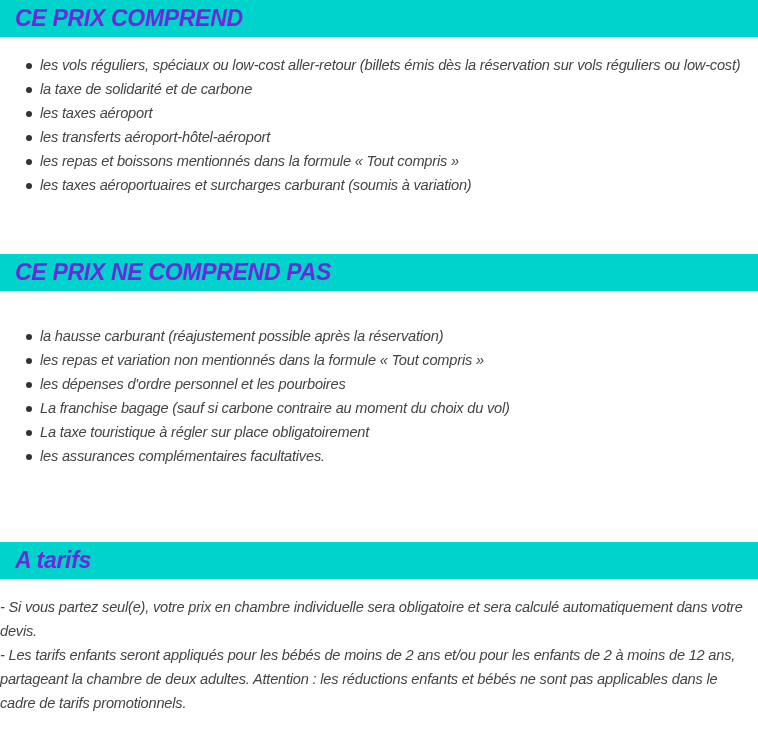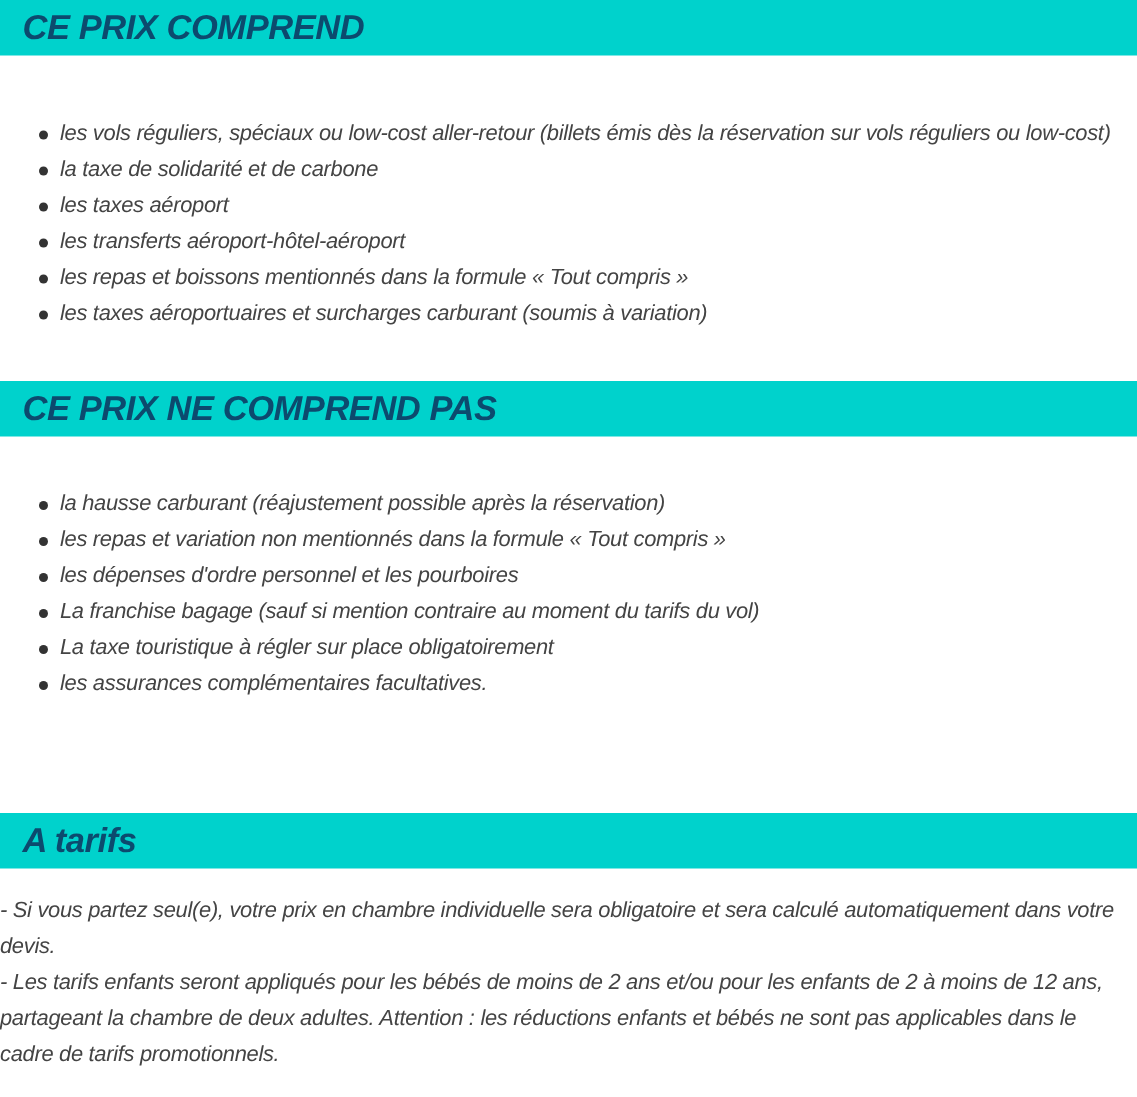--- a/index.html
+++ b/index.html
@@ -1,52 +1,52 @@
 <!DOCTYPE html>
 <html><head>
 <meta charset="utf-8">
 <style>
   html, body { margin:0; padding:0; background:#ffffff; }
   body { width:758px; height:731px; overflow:hidden; position:relative;
          font-family:"Liberation Sans", "DejaVu Sans", sans-serif; color:#444444; }
   .band { position:absolute; left:0; width:758px; height:37px; background:#00d2cc; }
-  .band h2 { margin:0; padding:0 0 0 15px; font-style:italic; font-weight:bold; color:#0c4a6e;
+  .band h2 { margin:0; padding:0 0 0 15px; font-style:italic; font-weight:bold; color:#6d28d9;
              font-size:23px; line-height:37px; letter-spacing:-0.3px; }
   ul.list { position:absolute; left:0; margin:0; padding:0; list-style:none; }
   ul.list li { position:relative; padding-left:40px; font-style:italic; font-size:14.6px;
                line-height:24px; height:24px; white-space:nowrap; letter-spacing:-0.2px; }
   ul.list li .dot { position:absolute; left:26px; top:10px; width:6px; height:6px;
                     border-radius:50%; background:#333; }
   .para { position:absolute; left:0; width:752px; font-style:italic; font-size:14.6px;
           line-height:24px; letter-spacing:-0.2px; }
   .para p { margin:0; }
 </style>
 </head>
 <body>
 
 <div class="band" style="top:0;">
   <h2>CE PRIX COMPREND</h2>
 </div>
-<ul class="list" style="top:53px;margin-top:24px;">
+<ul class="list" style="top:53px;">
   <li><span class="dot"></span><span>les vols réguliers, spéciaux ou low-cost aller-retour (billets émis dès la réservation sur vols réguliers ou low-cost)</span></li>
   <li><span class="dot"></span><span>la taxe de solidarité et de carbone</span></li>
   <li><span class="dot"></span><span>les taxes aéroport</span></li>
   <li><span class="dot"></span><span>les transferts aéroport-hôtel-aéroport</span></li>
   <li><span class="dot"></span><span>les repas et boissons mentionnés dans la formule « Tout compris »</span></li>
   <li><span class="dot"></span><span>les taxes aéroportuaires et surcharges carburant (soumis à variation)</span></li>
 </ul>
 
 <div class="band" style="top:254px;">
   <h2>CE PRIX NE COMPREND PAS</h2>
 </div>
 <ul class="list" style="top:324px;">
   <li><span class="dot"></span><span>la hausse carburant (réajustement possible après la réservation)</span></li>
   <li><span class="dot"></span><span>les repas et variation non mentionnés dans la formule « Tout compris »</span></li>
   <li><span class="dot"></span><span>les dépenses d'ordre personnel et les pourboires</span></li>
-  <li><span class="dot"></span><span>La franchise bagage (sauf si mention contraire au moment du tarifs du vol)</span></li>
+  <li><span class="dot"></span><span>La franchise bagage (sauf si carbone contraire au moment du choix du vol)</span></li>
   <li><span class="dot"></span><span>La taxe touristique à régler sur place obligatoirement</span></li>
   <li><span class="dot"></span><span>les assurances complémentaires facultatives.</span></li>
 </ul>
 
 <div class="band" style="top:542px;">
   <h2>A tarifs</h2>
 </div>
 <div class="para" style="top:595px;">
   <p>- Si vous partez seul(e), votre prix en chambre individuelle sera obligatoire et sera calculé automatiquement dans votre devis.</p>
   <p>- Les tarifs enfants seront appliqués pour les bébés de moins de 2 ans et/ou pour les enfants de 2 à moins de 12 ans, partageant la chambre de deux adultes. Attention : les réductions enfants et bébés ne sont pas applicables dans le cadre de tarifs promotionnels.</p>

